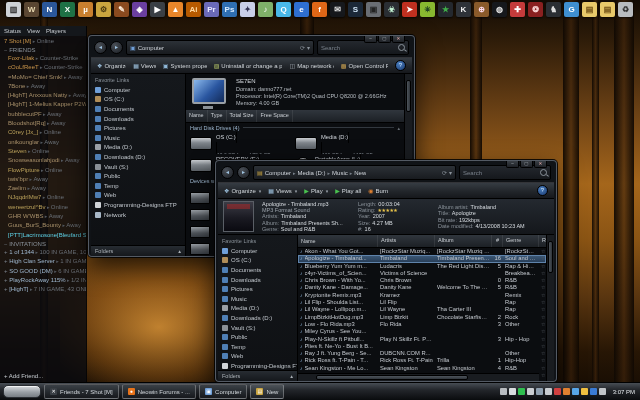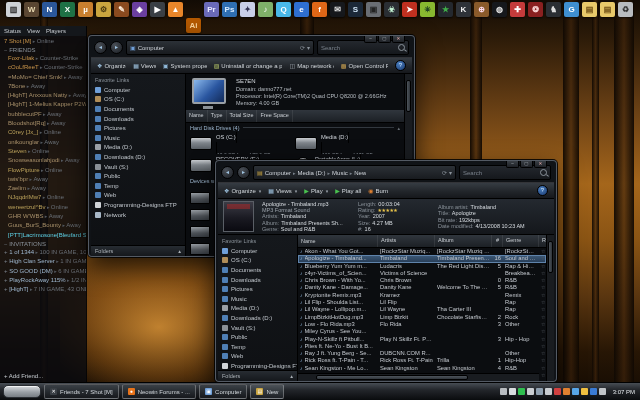--- a/index.html
+++ b/index.html
@@ -155,21 +155,21 @@
   <div class="dicon" style="background: rgb(207, 211, 215); color: rgb(51, 51, 51);">▥</div>
       <div class="dicon" style="background: rgb(90, 70, 50); color: rgb(232, 216, 176);">W</div>
       <div class="dicon" style="background: rgb(43, 87, 154); color: rgb(255, 255, 255);">N</div>
       <div class="dicon" style="background: rgb(30, 113, 69); color: rgb(255, 255, 255);">X</div>
       <div class="dicon" style="background: rgb(200, 127, 47); color: rgb(255, 255, 255);">µ</div>
       <div class="dicon" style="background: rgb(202, 165, 63); color: rgb(74, 58, 16);">⚙</div>
       <div class="dicon" style="background: rgb(138, 74, 31); color: rgb(255, 238, 221);">✎</div>
       <div class="dicon" style="background: rgb(107, 63, 160); color: rgb(255, 255, 255);">◈</div>
       <div class="dicon" style="background: rgb(58, 63, 69); color: rgb(255, 255, 255);">▶</div>
       <div class="dicon" style="background: rgb(232, 134, 42); color: rgb(255, 255, 255);">▲</div>
-      <div class="dicon" style="background: rgb(182, 90, 0); color: rgb(255, 217, 160); margin-top: 16px;">Ai</div>
+      <div class="dicon" style="background: rgb(182, 90, 0); color: rgb(255, 217, 160);">Ai</div>
       <div class="dicon" style="background: rgb(106, 106, 184); color: rgb(232, 232, 255);">Pr</div>
       <div class="dicon" style="background: rgb(47, 111, 178); color: rgb(216, 236, 255);">Ps</div>
       <div class="dicon" style="background: rgb(201, 207, 232); color: rgb(51, 51, 85);">✦</div>
       <div class="dicon" style="background: rgb(127, 176, 105); color: rgb(255, 255, 255);">♪</div>
       <div class="dicon" style="background: rgb(73, 184, 232); color: rgb(255, 255, 255);">Q</div>
       <div class="dicon" style="background: rgb(47, 111, 208); color: rgb(255, 255, 255);">e</div>
       <div class="dicon" style="background: rgb(224, 103, 23); color: rgb(255, 255, 255);">f</div>
       <div class="dicon" style="background: rgb(22, 24, 28); color: rgb(221, 221, 221);">✉</div>
       <div class="dicon" style="background: rgb(27, 40, 56); color: rgb(207, 227, 245);">S</div>
       <div class="dicon" style="background: rgb(106, 110, 116); color: rgb(34, 34, 34);">▣</div>

